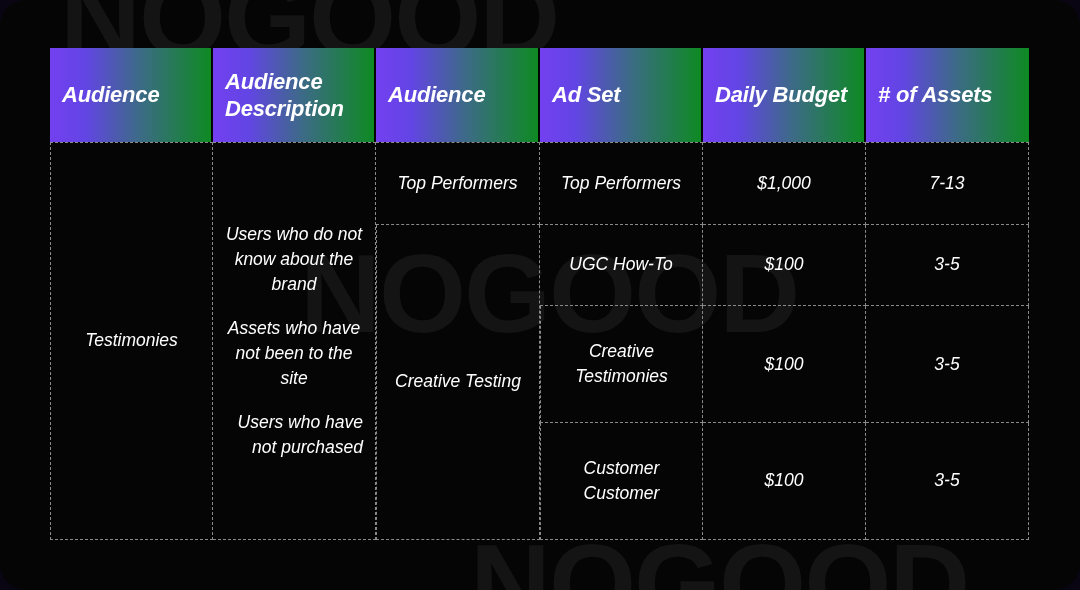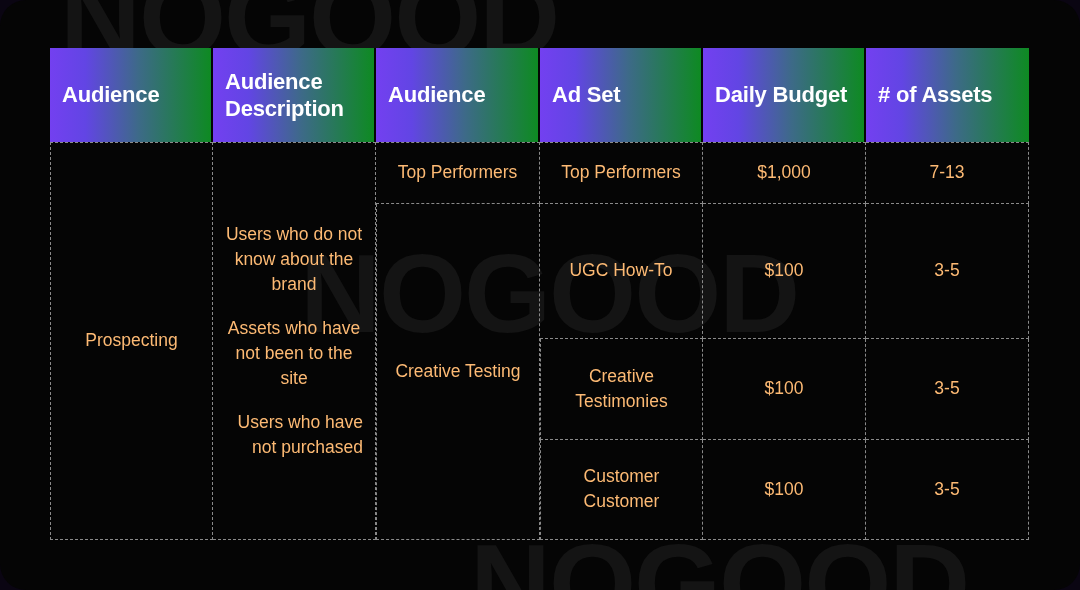--- a/index.html
+++ b/index.html
@@ -45,20 +45,21 @@
   .wm-mid    { left: 300px; top: 238px; }
   .wm-bottom { left: 470px; top: 528px; }
 
   
   #table-wrap {
     position: absolute;
     left: 50px;
     top: 48px;
     width: 979px;
     height: 492px;
+    font-style: italic;
   }
 
   table.plan {
     width: 979px;
     height: 492px;
     border-collapse: separate;
     border-spacing: 0;
     table-layout: fixed;
   }
 
@@ -76,26 +77,26 @@
     background-image: linear-gradient(90deg, #7340f0 0%, #6245e4 22%, #3d6a88 55%, #0e8a22 100%);
     border: 0;
     border-right: 2px solid #050505;
   }
   table.plan thead th:last-child { border-right: 0; }
 
   
   table.plan tbody td {
     border-right: 1px dashed #8a8a8a;
     border-bottom: 1px dashed #8a8a8a;
-    color: #fdba74;
+    color: #ffffff;
     font-size: 17.5px;
     line-height: 1.45;
     vertical-align: middle;
     text-align: center;
-    padding: 6px 12px;
+    padding: 16px 12px;
     position: relative;
     background: transparent;
   }
   table.plan tbody tr td:first-child {
     border-left: 1px dashed #8a8a8a;
   }
   table.plan tbody tr:first-child td {
     border-top: 1px dashed #8a8a8a;
   }
 
@@ -145,21 +146,21 @@
             <th>Audience Description</th>
             <th>Audience</th>
             <th>Ad Set</th>
             <th>Daily Budget</th>
             <th># of Assets</th>
           </tr>
         </thead>
 
         <tbody>
           <tr>
-            <td class="audience" rowspan="4">Prospecting</td>
+            <td class="audience" rowspan="4">Testimonies</td>
             <td class="desc" rowspan="4">
               <p>Users who do not know about the brand</p>
               <p>Assets who have not been to the site</p>
               <p>Users who have not purchased</p>
             </td>
             <td class="cell-left">Top Performers</td>
             <td class="cell-left">Top Performers</td>
             <td>$1,000</td>
             <td>7-13</td>
           </tr>

